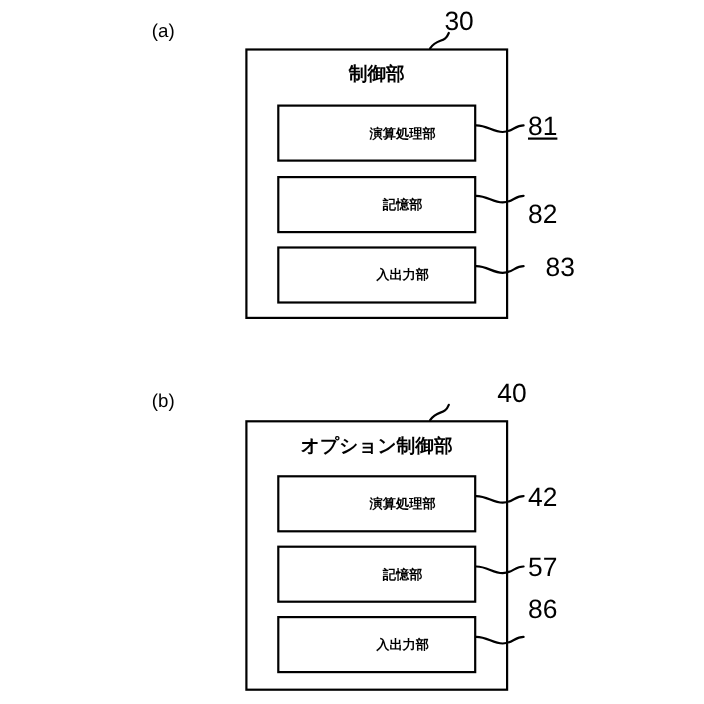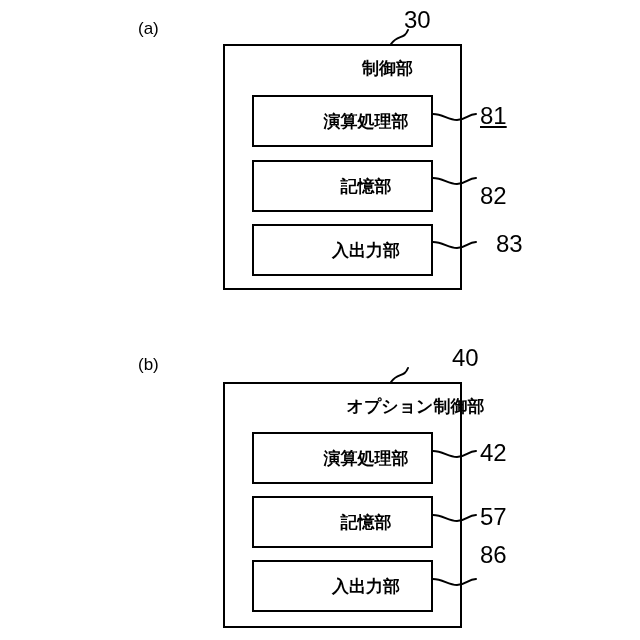--- a/index.html
+++ b/index.html
@@ -48,34 +48,33 @@
   
   .box-title {
     position: absolute;
     width: 100%;
     text-align: center;
     font-size: 17px;
     line-height: 1;
     white-space: nowrap;
     font-family: "DejaVu Sans", "Liberation Sans", sans-serif;
     font-weight: 600;
-    padding-left: 45px;
   }
   
   .inner-box {
     position: absolute;
     box-sizing: border-box;
     border: 2.5px solid #000;
     background: #ffffff;
     display: flex;
     align-items: center;
     justify-content: center;
   }
   .inner-label {
-    font-size: 17px;
+    font-size: 12px;
     line-height: 1;
     white-space: nowrap;
     font-family: "DejaVu Sans", "Liberation Sans", sans-serif;
     font-weight: 600;
     margin-left: 47px;
   }
   
   .ref-num {
     position: absolute;
     font-size: 24px;
@@ -140,21 +139,21 @@
     </svg>
   </div>
 
   <div class="fig">
 
     <div class="panel-label" style="left:138px; top:356px;">(b)</div>
 
     <div class="ref-num" style="left:404px; top:346px;margin-left:48px;">40</div>
 
     <div class="outer-box" style="left:223px; top:382px; width:239px; height:246px;">
-      <div class="box-title" style="top:14px;margin-left:28px;">オプション制御部</div>
+      <div class="box-title" style="top:14px;">オプション制御部</div>
     </div>
 
     <div class="inner-box" style="left:252px; top:432px; width:181px; height:52px;">
       <span class="inner-label">演算処理部</span>
     </div>
 
     <div class="inner-box" style="left:252px; top:496px; width:181px; height:52px;">
       <span class="inner-label">記憶部</span>
     </div>
 

